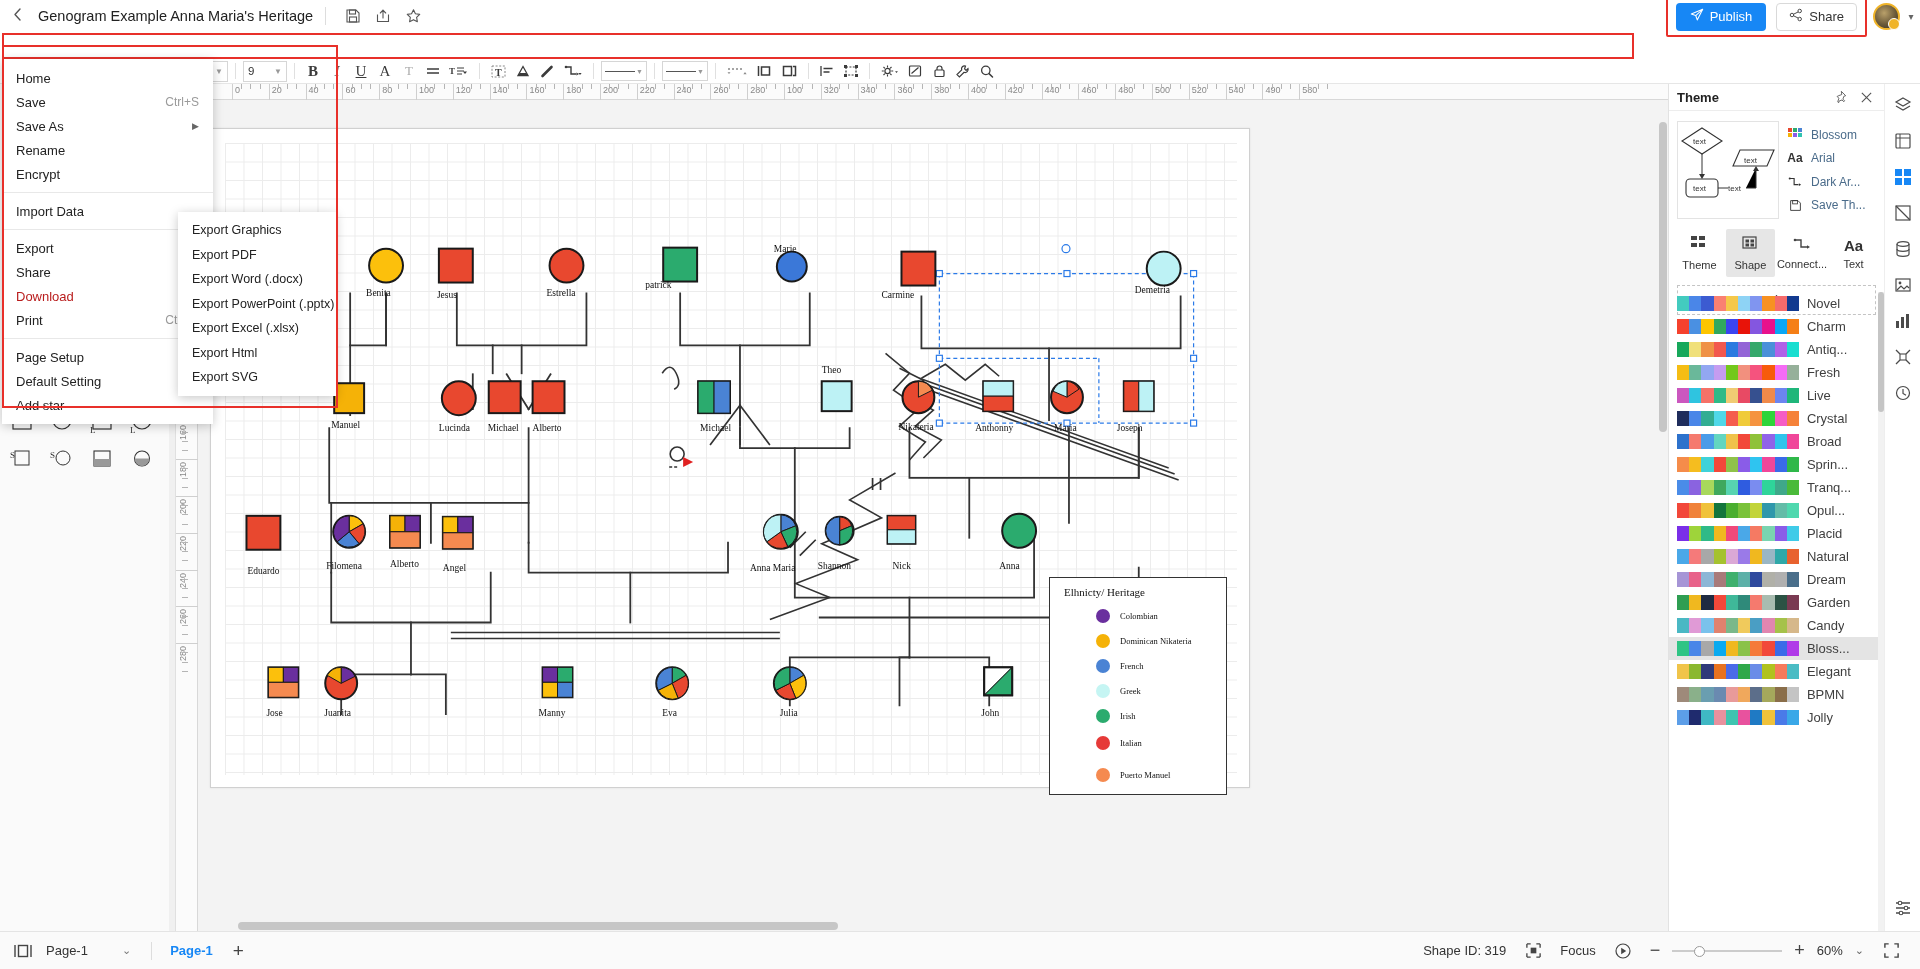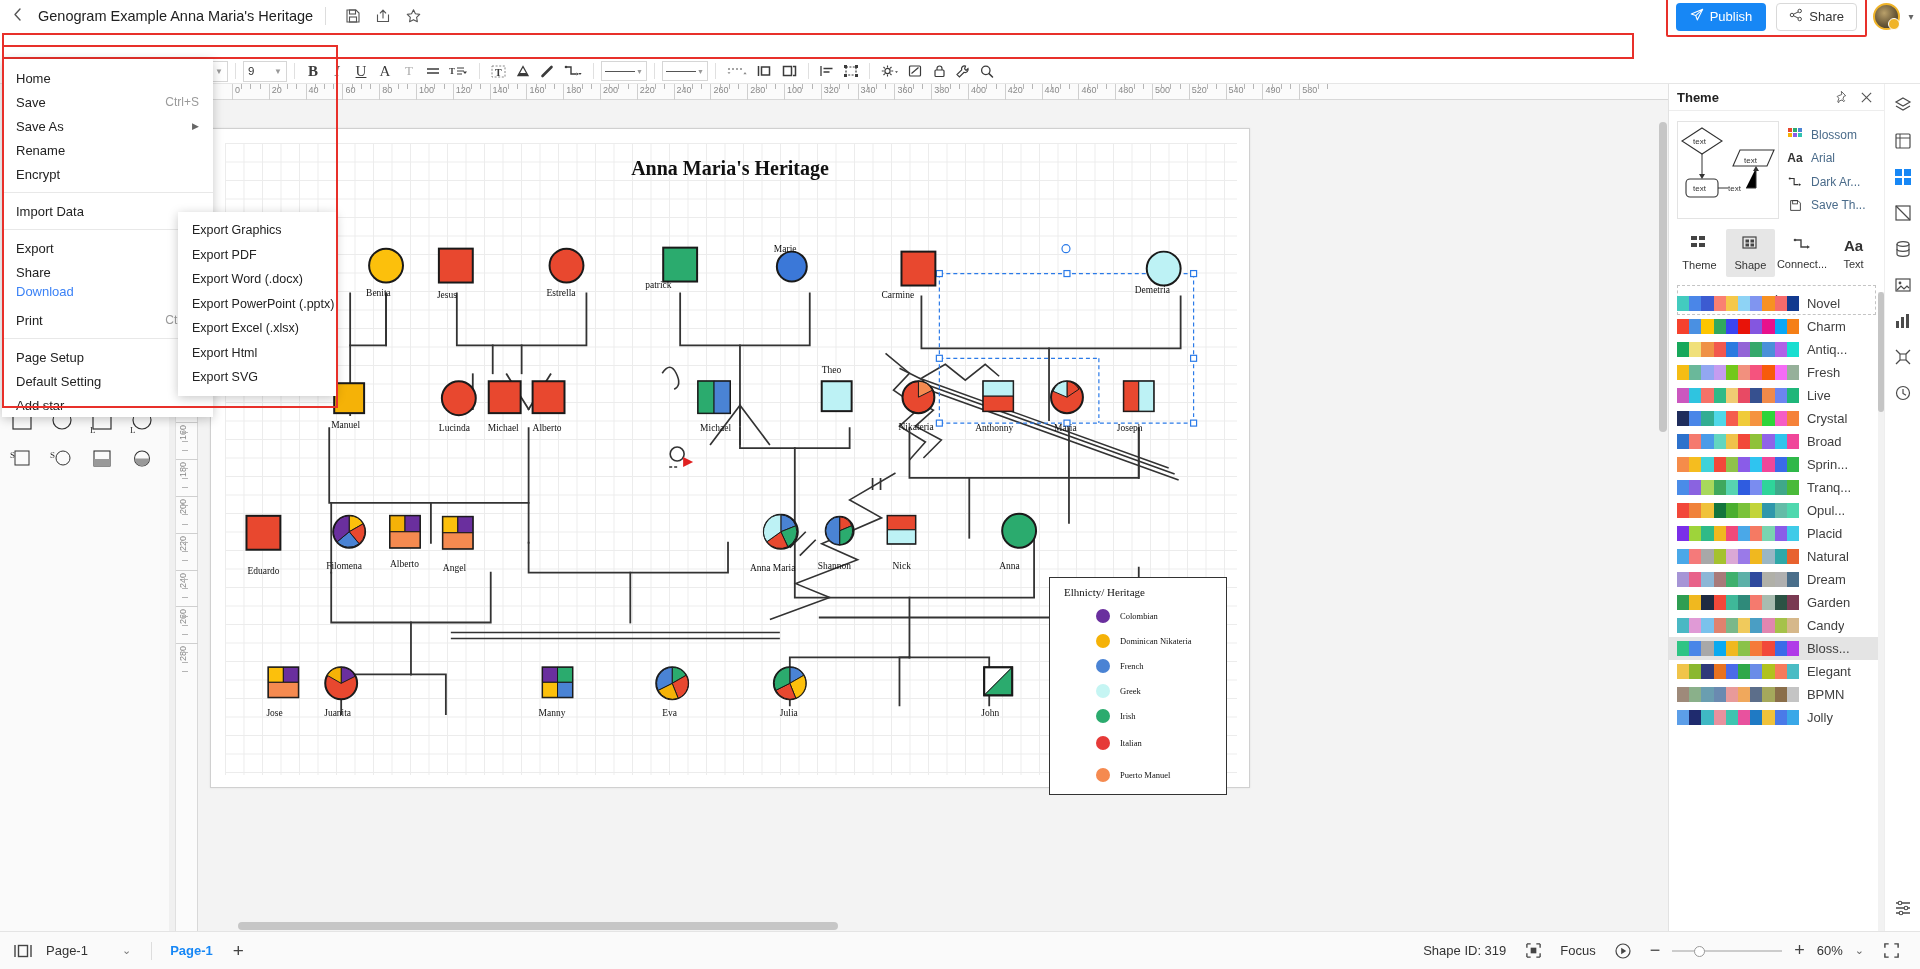--- a/index.html
+++ b/index.html
@@ -890,21 +890,20 @@
         <div class="rv-tick" style="top: 534px;"></div>
         <div class="rv-tick major" style="top: 543.2px; left: 0px;"></div>
         <div class="rv-lbl" style="top: 546.2px;">280</div>
         <div class="rv-tick" style="top: 552.4px;"></div>
         <div class="rv-tick" style="top: 561.6px;"></div>
         <div class="rv-tick" style="top: 570.8px;"></div>
       </div>
 
     <div class="page">
       <div class="gridbg"></div>
-      <div class="diagram-title">Anna Maria's Heritage</div>
 
       <svg class="genogram" viewBox="0 0 1040 660">
         <g stroke="#333" stroke-width="1.8" fill="none" stroke-linecap="square">
 
           <path d="M175 165 v52 h-36 v-52"></path>
           <path d="M175 165 v52"></path>
           <path d="M246 165 v52 h130 v-52"></path>
           <path d="M311 217 v28"></path>
           <path d="M282 245 v-28"></path>
           <path d="M470 165 v52 h130 v-52"></path>
@@ -1170,21 +1169,21 @@
 
     <div class="cv-sb-v">
       <div class="cv-sb-v-thumb"></div>
     </div>
     <div class="cv-sb-h">
       <div class="cv-sb-h-thumb"></div>
     </div>
   </div>
 
   <div style="position:absolute;top:59px;left:2px;width:211px;background:#fff;
-              box-shadow:0 2px 10px rgba(0,0,0,0.22);z-index:80;padding:7px 0 0 0;">
+              box-shadow:0 2px 10px rgba(0,0,0,0.22);z-index:80;padding:7px 0 7px 0;">
     <div id="file-menu-items">
         <div style="display: flex; align-items: center; height: 24px; padding: 0px 14px; font-size: 13px; color: rgb(34, 34, 34); cursor: pointer;">
           <span>Home</span>
           <span style="margin-left: auto; display: flex; align-items: center; gap: 4px;"></span>
         </div>
         <div style="display: flex; align-items: center; height: 24px; padding: 0px 14px; font-size: 13px; color: rgb(34, 34, 34); cursor: pointer;">
           <span>Save</span>
           <span style="margin-left: auto; display: flex; align-items: center; gap: 4px;">
             <span style="color: rgb(154, 154, 154); font-size: 12px;">Ctrl+S</span>
           </span>
@@ -1212,21 +1211,21 @@
         <div style="display: flex; align-items: center; height: 24px; padding: 0px 14px; font-size: 13px; color: rgb(34, 34, 34); cursor: pointer;">
           <span>Export</span>
           <span style="margin-left: auto; display: flex; align-items: center; gap: 4px;">
             <span style="color: rgb(102, 102, 102); font-size: 9px;">▶</span>
           </span>
         </div>
         <div style="display: flex; align-items: center; height: 24px; padding: 0px 14px; font-size: 13px; color: rgb(34, 34, 34); cursor: pointer;">
           <span>Share</span>
           <span style="margin-left: auto; display: flex; align-items: center; gap: 4px;"></span>
         </div>
-        <div style="display: flex; align-items: flex-start; height: 24px; padding: 0px 14px; font-size: 13px; color: #3b82f6; cursor: pointer;">
+        <div style="display: flex; align-items: center; height: 24px; padding: 0px 14px; font-size: 13px; color: #b91c1c; cursor: pointer;">
           <span>Download</span>
           <span style="margin-left: auto; display: flex; align-items: center; gap: 4px;"></span>
         </div>
         <div style="display: flex; align-items: center; height: 24px; padding: 0px 14px; font-size: 13px; color: rgb(34, 34, 34); cursor: pointer;">
           <span>Print</span>
           <span style="margin-left: auto; display: flex; align-items: center; gap: 4px;">
             <span style="color: rgb(154, 154, 154); font-size: 12px;">Ctrl+P</span>
           </span>
         </div>
         <div style="height: 1px; background: rgb(232, 232, 232); margin: 6px 0px;"></div>

